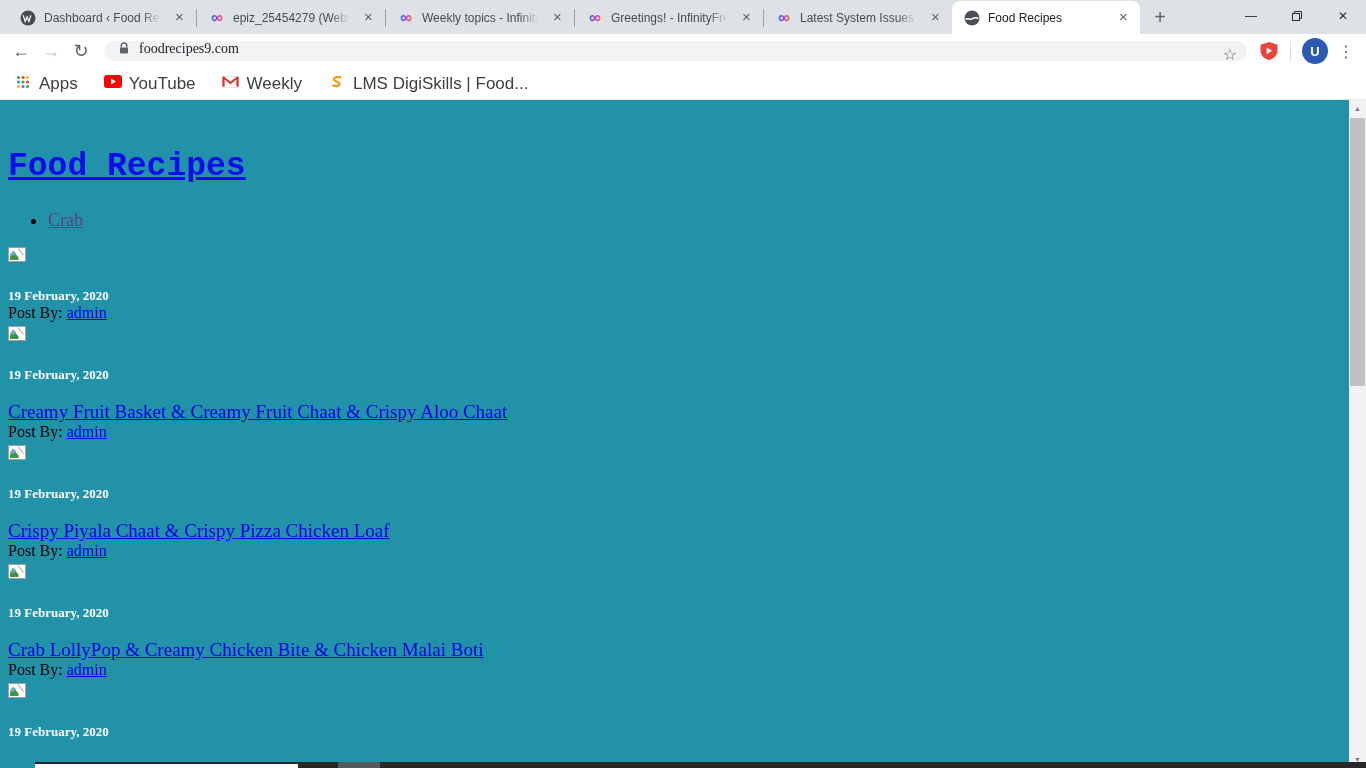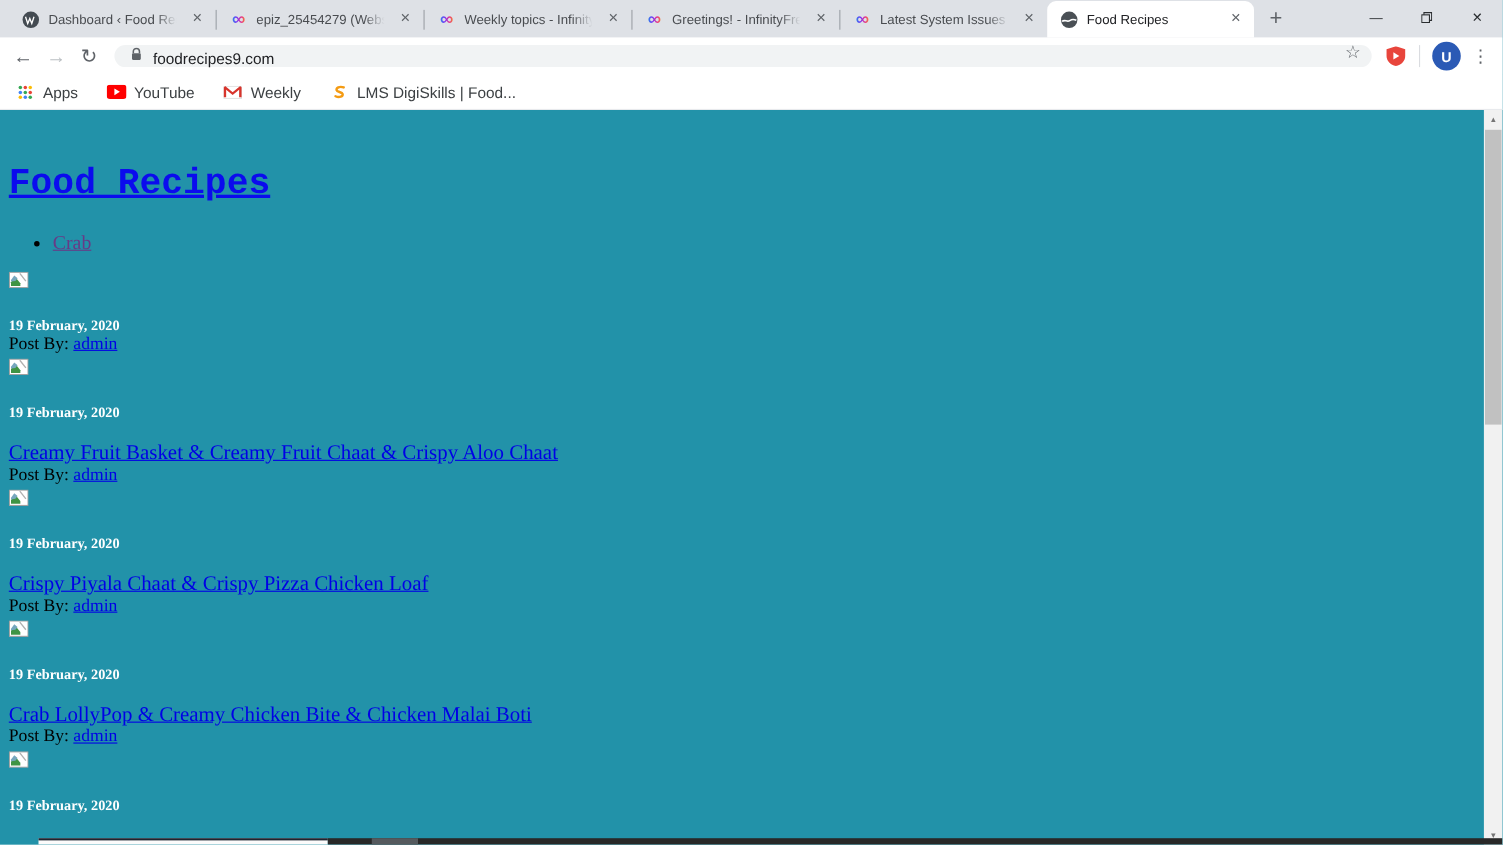--- a/index.html
+++ b/index.html
@@ -36,35 +36,35 @@
   .new-tab { width:28px; height:28px; display:flex; align-items:center; justify-content:center; font-size:20px; color:#5f6368; margin:0 0 3px 6px; }
   .win-controls { position:absolute; right:0; top:0; height:32px; display:flex; }
   .win-btn { width:46px; display:flex; align-items:center; justify-content:center; color:#2a2d30; font-size:12px; }
 
   
   .toolbar { height:34px; background:#fff; display:flex; align-items:center; padding:0 6px; }
   .nav-btn { width:30px; height:30px; display:flex; align-items:center; justify-content:center; font-size:18px; color:#5f6368; }
   .nav-btn.disabled { color:#bcc0c4; }
   .omnibox {
     flex:1; height:20px; background:#f1f3f4; border-radius:14px;
-    display:flex; align-items:flex-end; padding:0 4px 0 14px; margin:0 8px;
+    display:flex; align-items:flex-start; padding:0 4px 0 14px; margin:0 8px;font-family:Liberation Serif, serif;
   }
   .url-text { font-size:14px; color:#202124; margin-left:9px; flex:1; }
   .star-btn { width:26px; height:26px; display:flex; align-items:center; justify-content:center; font-size:16px; color:#5f6368; }
   .ext-btn { width:28px; height:28px; display:flex; align-items:center; justify-content:center; }
   .tb-sep { width:1px; height:20px; background:#dadce0; margin:0 7px; }
   .avatar {
     width:26px; height:26px; border-radius:50%; background:#2b5ab5; color:#fff;
     font-size:13px; font-weight:bold; display:flex; align-items:center; justify-content:center; margin:0 4px;
   }
   .kebab { width:28px; height:28px; display:flex; align-items:center; justify-content:center; font-size:16px; color:#5f6368; }
 
   
   .bookmarks { height:32px; background:#fff; display:flex; align-items:center; padding-left:14px; border-bottom:1px solid #e8eaed; }
-  .bm-item { display:flex; align-items:flex-start; gap:7px; margin-right:26px; font-size:14px; color:#3c4043; }
+  .bm-item { display:flex; align-items:flex-start; gap:7px; margin-right:26px; font-size:17px; color:#3c4043; }
   .bm-icon { width:18px; height:16px; display:flex; align-items:center; justify-content:center; }
 
   
   .content {
     position:relative; height:668px; background:var(--page-bg,#2292a9);
     overflow:hidden; font-family:"Liberation Serif", serif;
   }
   .page-inner { padding-left:8px; }
   .site-title { margin:0; padding-top:46px; }
   .site-title a {

